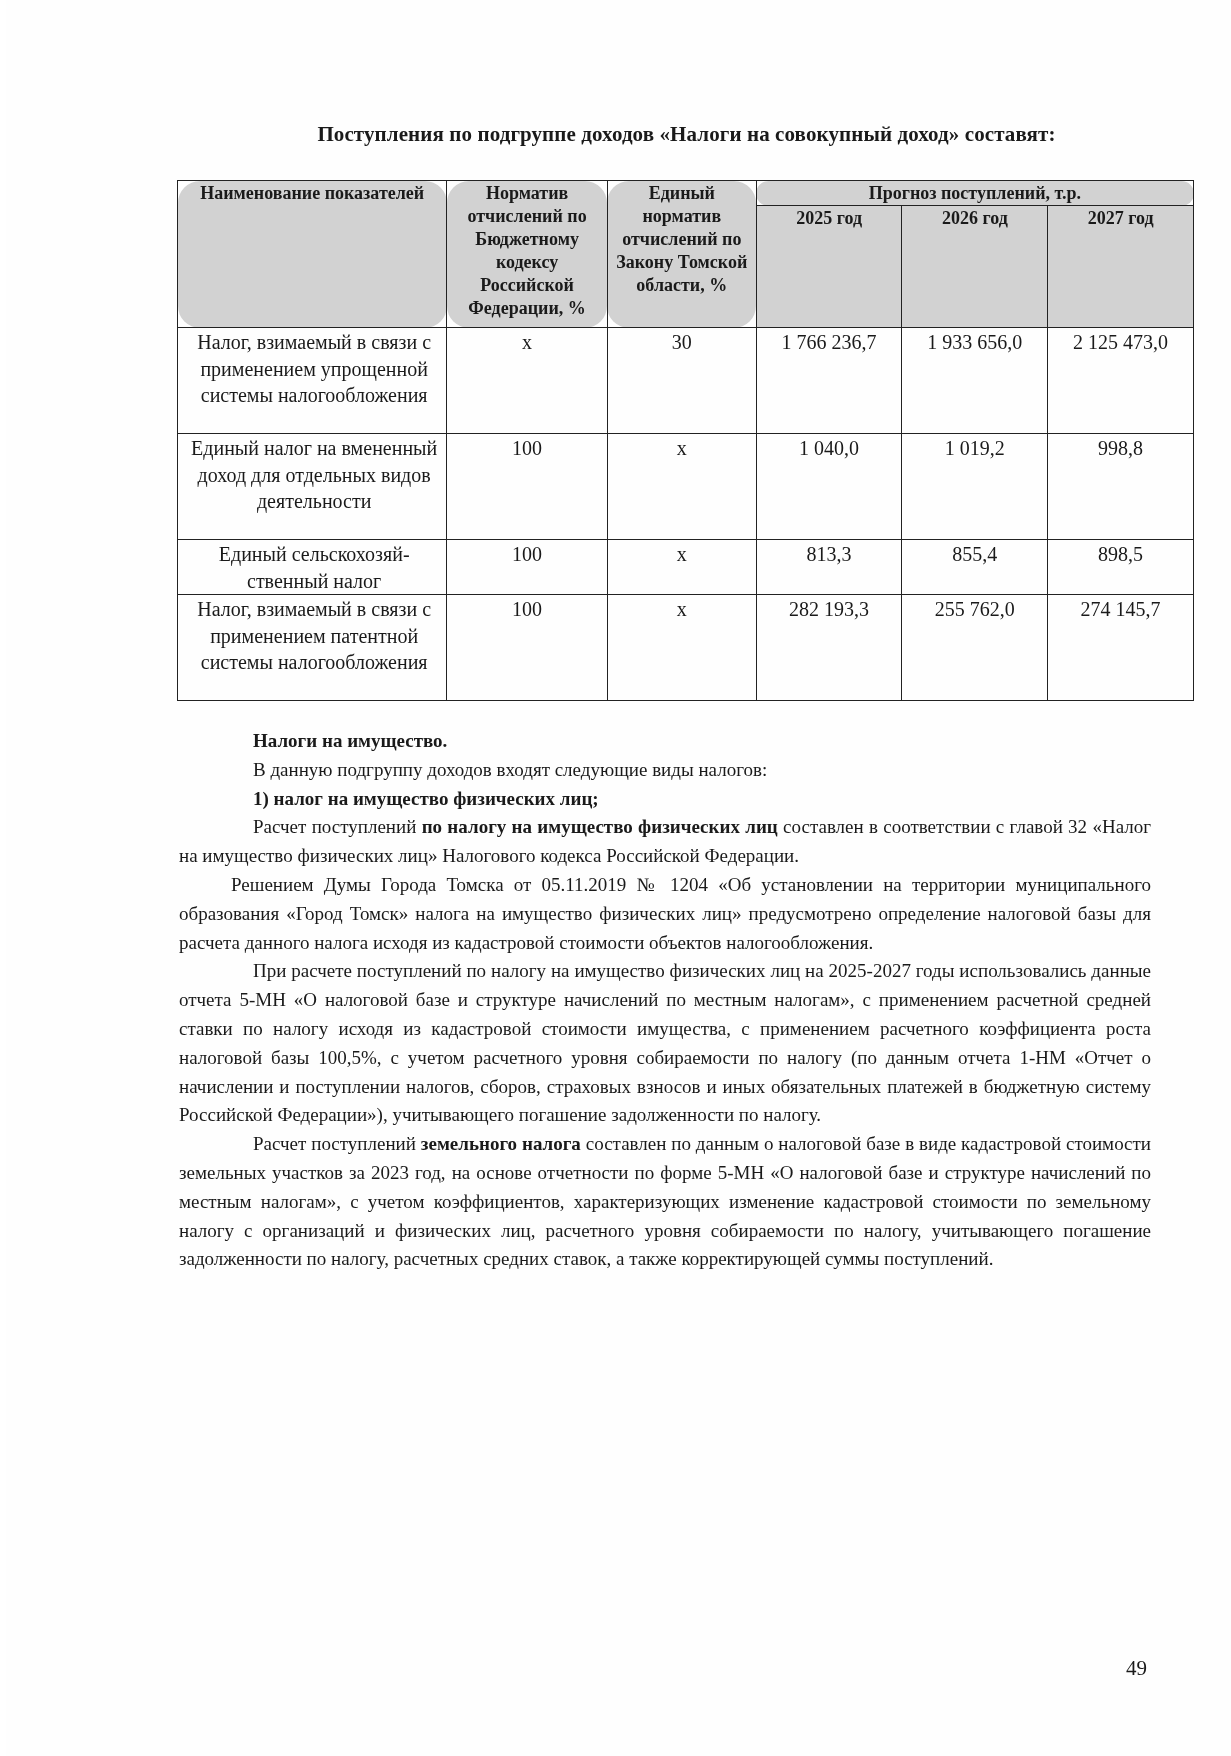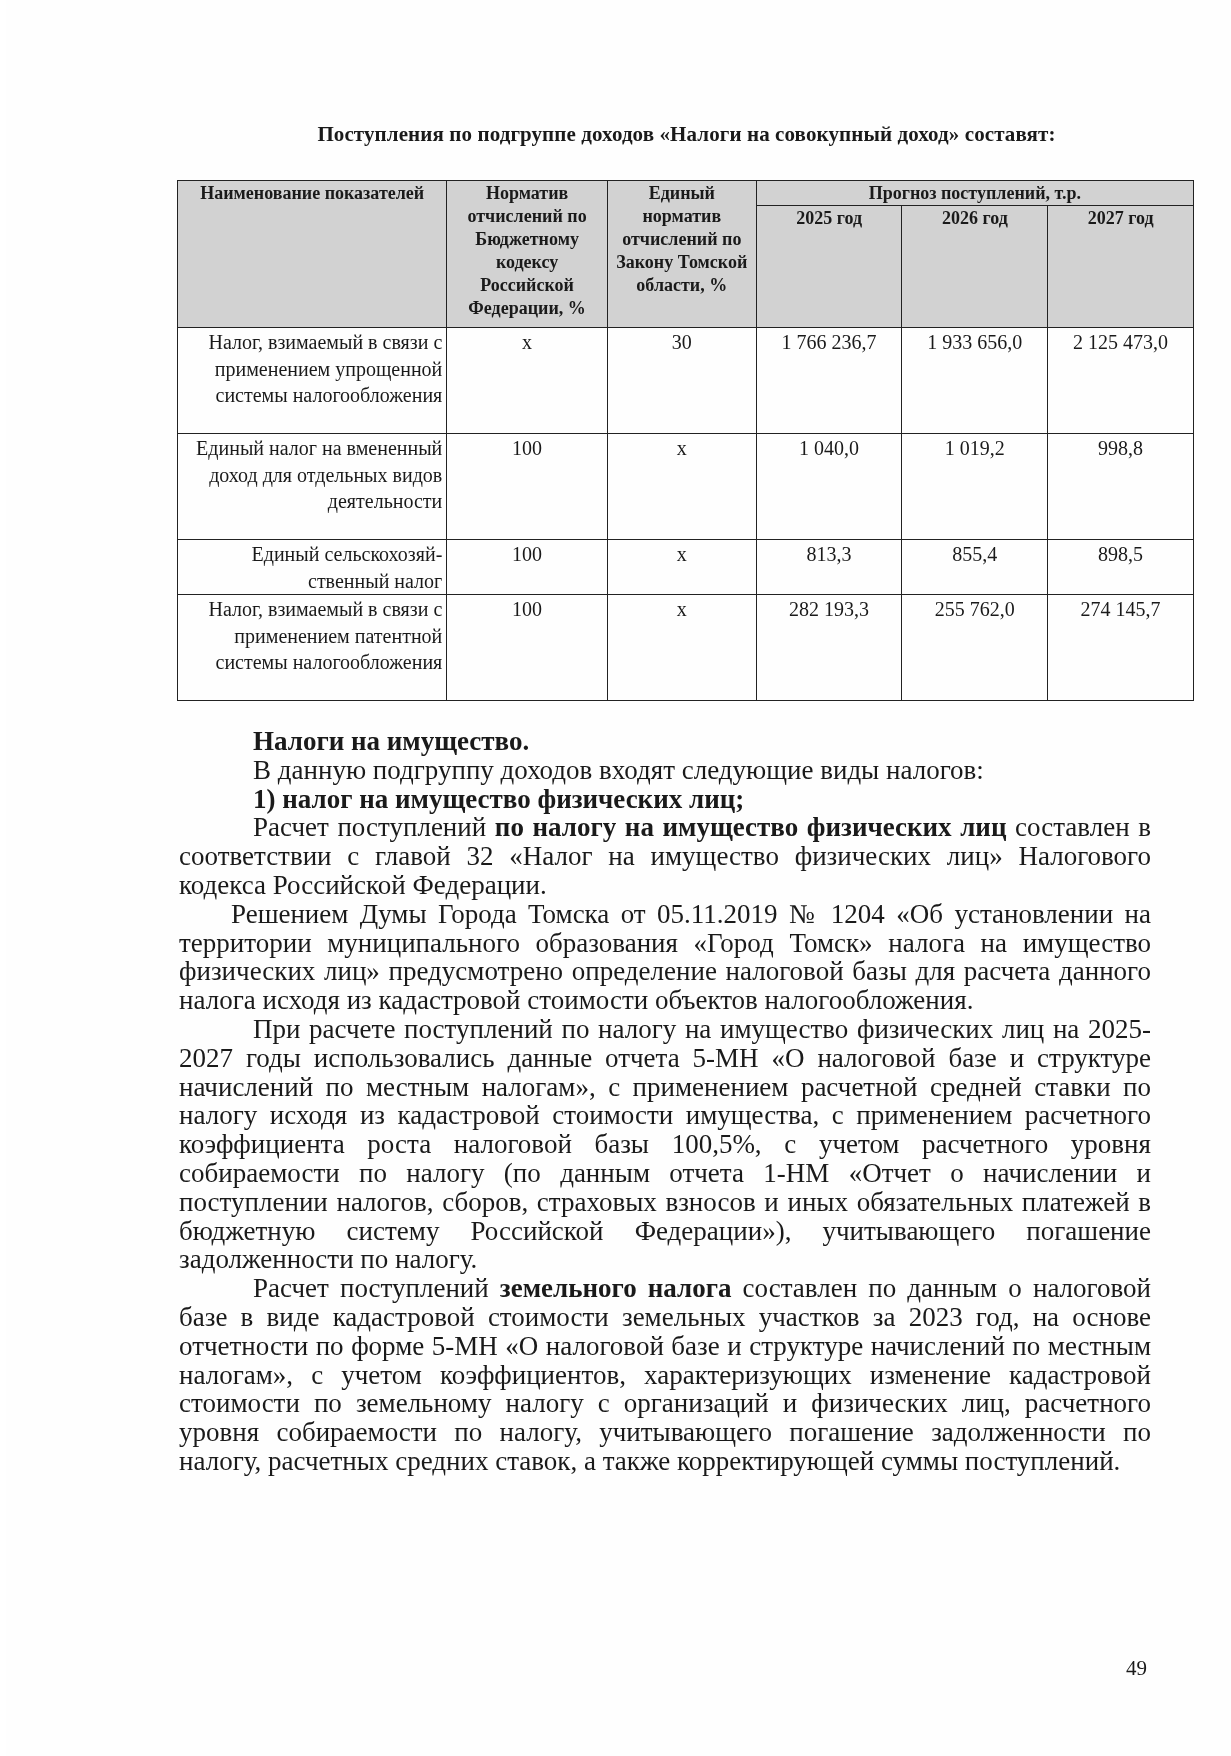--- a/index.html
+++ b/index.html
@@ -52,38 +52,38 @@
       font-size: 18px;
       line-height: 23px;
       text-align: center;
       padding-top: 1px;
     }
     table.tax-table tbody td {
       text-align: center;
       padding-top: 1px;
     }
     table.tax-table tbody td.name {
-      text-align: right;
+      text-align: center;
       padding-left: 8px;
     }
     .col-name { width: 255px; }
     .col-bk { width: 152px; }
     .col-tom { width: 141px; }
     .col-y { width: 138px; }
     .row-4 td { height: 104px; }
     .row-2 td { height: 52px; }
-    .hdr-row1 th { height: 20px; }
+    .hdr-row1 th { height: 20px; border-radius: 22px; }
     .hdr-row2 th { height: 120px; }
 
     .body-text {
       position: absolute;
       left: 173px;
       top: 727px;
       width: 972px;
-      font-size: 27px;
+      font-size: 19px;
       line-height: 28.8px;
     }
     .body-text p {
       margin: 0;
       text-align: justify;
       text-indent: 74px;
     }
     .body-text p.plain {
       text-indent: 0;
       padding-left: 74px;

